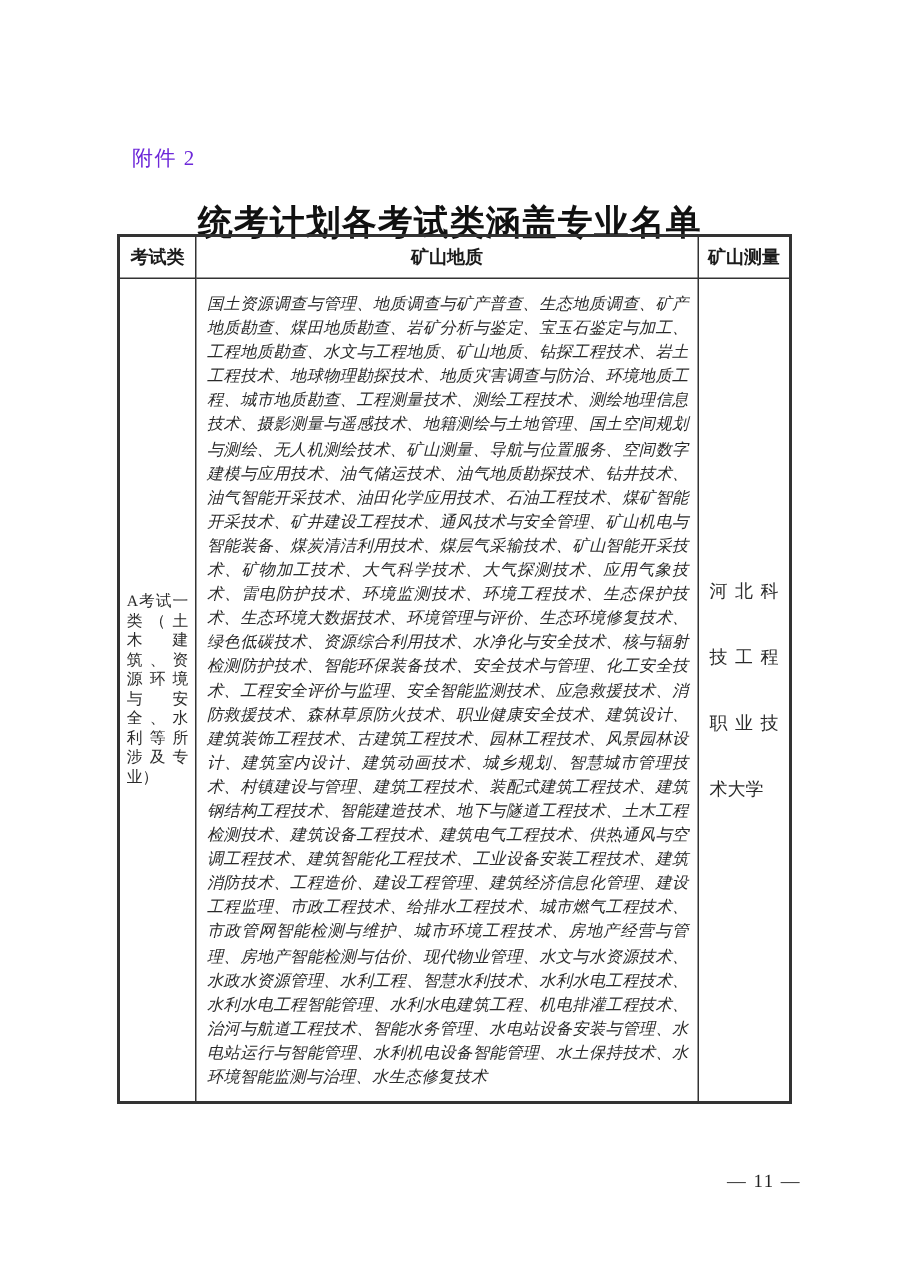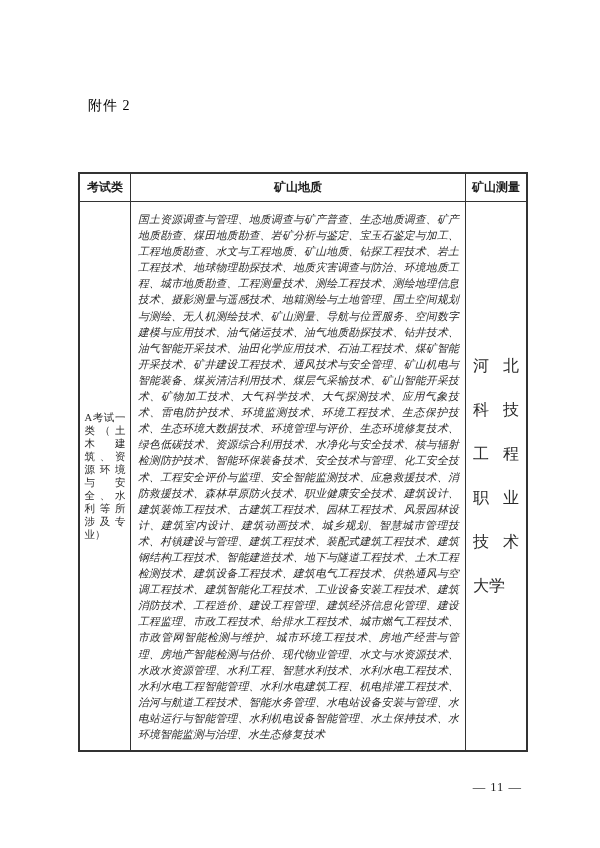--- a/index.html
+++ b/index.html
@@ -11,39 +11,39 @@
     background: #ffffff;
     font-family: "Liberation Serif", "DejaVu Serif", serif;
     color: #262626;
     overflow: hidden;
   }
   .attachment {
     position: absolute;
     left: 88px;
     top: 97px;
     font-size: 14px;
-    color: #000000;
+    color: #6d28d9;
     letter-spacing: 1px;
   }
   .title {
     position: absolute;
     left: 0;
     top: 133px;
     width: 100%;
     margin: 0;
     text-align: center;
     font-size: 23px;
     font-weight: bold;
     color: #111;
     letter-spacing: 1px;
   }
   table.majors {
     position: absolute;
     left: 78px;
-    top: 172px;
+    top: 156px;
     width: 444px;
     border-collapse: collapse;
     table-layout: fixed;
     border-radius: 10px;
   }
   table.majors th, table.majors td {
     border: 1px solid #333;
     padding: 0;
   }
   table.majors { border: 2px solid #333; }
@@ -76,41 +76,42 @@
     text-align: justify;
     text-justify: inter-ideograph;
     color: #2a2a2a;
     letter-spacing: 0.2px;
     font-style: italic;
   }
   td.inst-cell { vertical-align: middle; }
   .inst-text {
     width: 46px;
     margin: 0 auto;
-    font-size: 16px;
+    font-size: 12px;
     line-height: 44px;
     text-align: justify;
     text-justify: inter-character;
     color: #2a2a2a;
   }
   .pagenum {
     position: absolute;
     top: 780px;
-    right: 78px;
+    right: 66px;
     font-size: 12.5px;
     color: #222;
     letter-spacing: 1px;
   }
 </style>
 </head>
 <body>
 
 <div class="page">
   <div class="attachment">附件 2</div>
 
+  <h1 class="title">统考计划各考试类涵盖专业名单</h1>
 
   <table class="majors">
     <thead>
       <tr>
         <th class="col-cat">考试类</th>
         <th class="col-maj">矿山地质</th>
         <th class="col-inst">矿山测量</th>
       </tr>
     </thead>
     <tbody>

